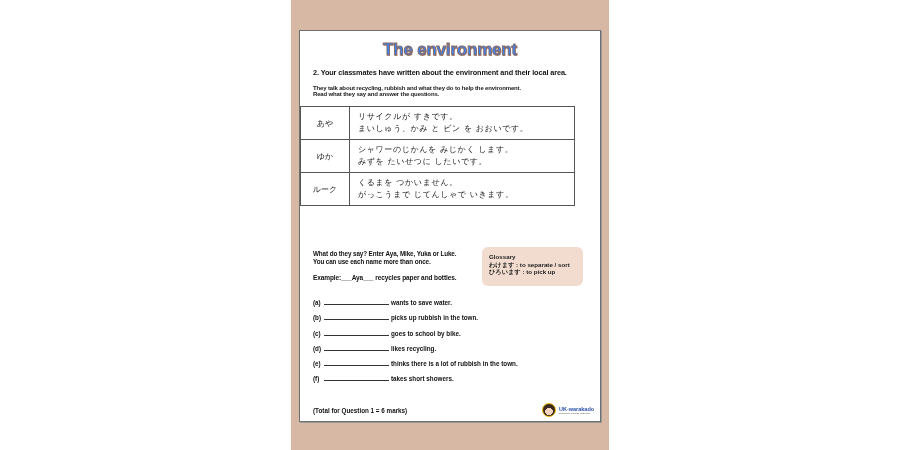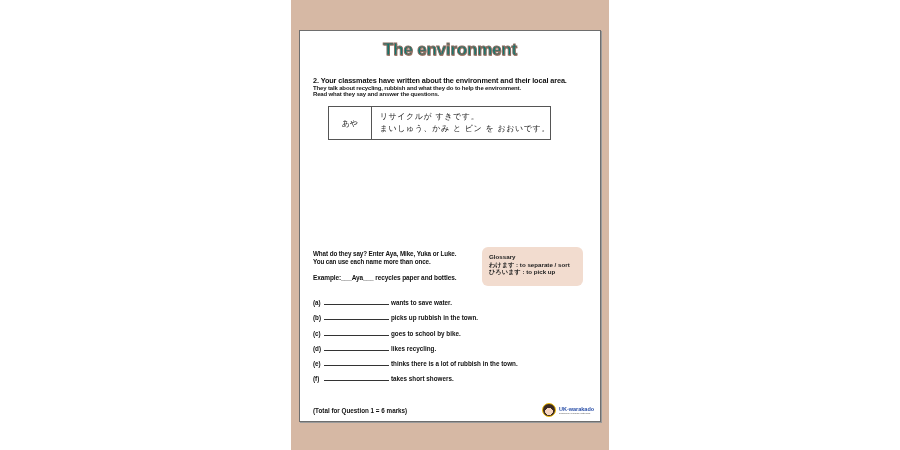--- a/index.html
+++ b/index.html
@@ -12,34 +12,34 @@
   }
   .page {
     position: absolute; left: 299px; top: 30px; width: 302px; height: 392px;
     background: #ffffff;
     border: 1px solid #6e6e6e;
     box-shadow: 1px 1px 0 #9a9a9a;
   }
   .title {
     position: absolute; left: 0; top: 9px; width: 100%; text-align: center;
     font-size: 17px; font-weight: bold; letter-spacing: -0.2px;
-    color: #0f766e;
+    color: #3b82f6;
     -webkit-text-stroke: 0.9px #8a6a5e;
     text-shadow: 0.5px 0.5px 0 #b08a7c;
   }
   .q-heading {
     position: absolute; left: 13px; top: 37px; font-size: 7.3px; font-weight: bold;
-    white-space: nowrap; letter-spacing: -0.1px; margin-top: 8px;
+    white-space: nowrap; letter-spacing: -0.1px;
   }
   .intro {
     position: absolute; left: 13px; top: 54px; font-size: 6px; font-weight: bold;
     line-height: 6.3px; white-space: nowrap; letter-spacing: -0.15px; color: #1a1a1a;
   }
   table.people {
-    position: absolute; left: 28px; top: 75px; width: 223px;
+    position: absolute; left: 0; top: 75px; width: 275px;
     border-collapse: collapse;
   }
   table.people td {
     border: 1px solid #555; height: 33px; vertical-align: middle;
   }
   table.people td.name {
     width: 49px; text-align: center; font-size: 8px;
     font-family: "DejaVu Serif", serif; color: #222;
   }
   table.people td.text {
@@ -102,20 +102,34 @@
 
   <table class="people">
     <tbody>
         <tr>
       <td class="name">あや</td>
       <td class="text">
         <div>リサイクルが すきです。</div>
         <div>まいしゅう、かみ と ビン を おおいです。</div>
       </td>
     </tr>
+    <tr>
+      <td class="name">ゆか</td>
+      <td class="text">
+        <div>シャワーのじかんを みじかく します。</div>
+        <div>みずを たいせつに したいです。</div>
+      </td>
+    </tr>
+    <tr>
+      <td class="name">ルーク</td>
+      <td class="text">
+        <div>くるまを つかいません。</div>
+        <div>がっこうまで じてんしゃで いきます。</div>
+      </td>
+    </tr>
   </tbody>
     </table>
 
   <div class="instr">
     <div>What do they say? Enter Aya, Mike, Yuka or Luke.</div>
     <div>You can use each name more than once.</div>
   </div>
   <div class="example">Example:___Aya___ recycles paper and bottles.</div>
 
   <div class="glossary">

